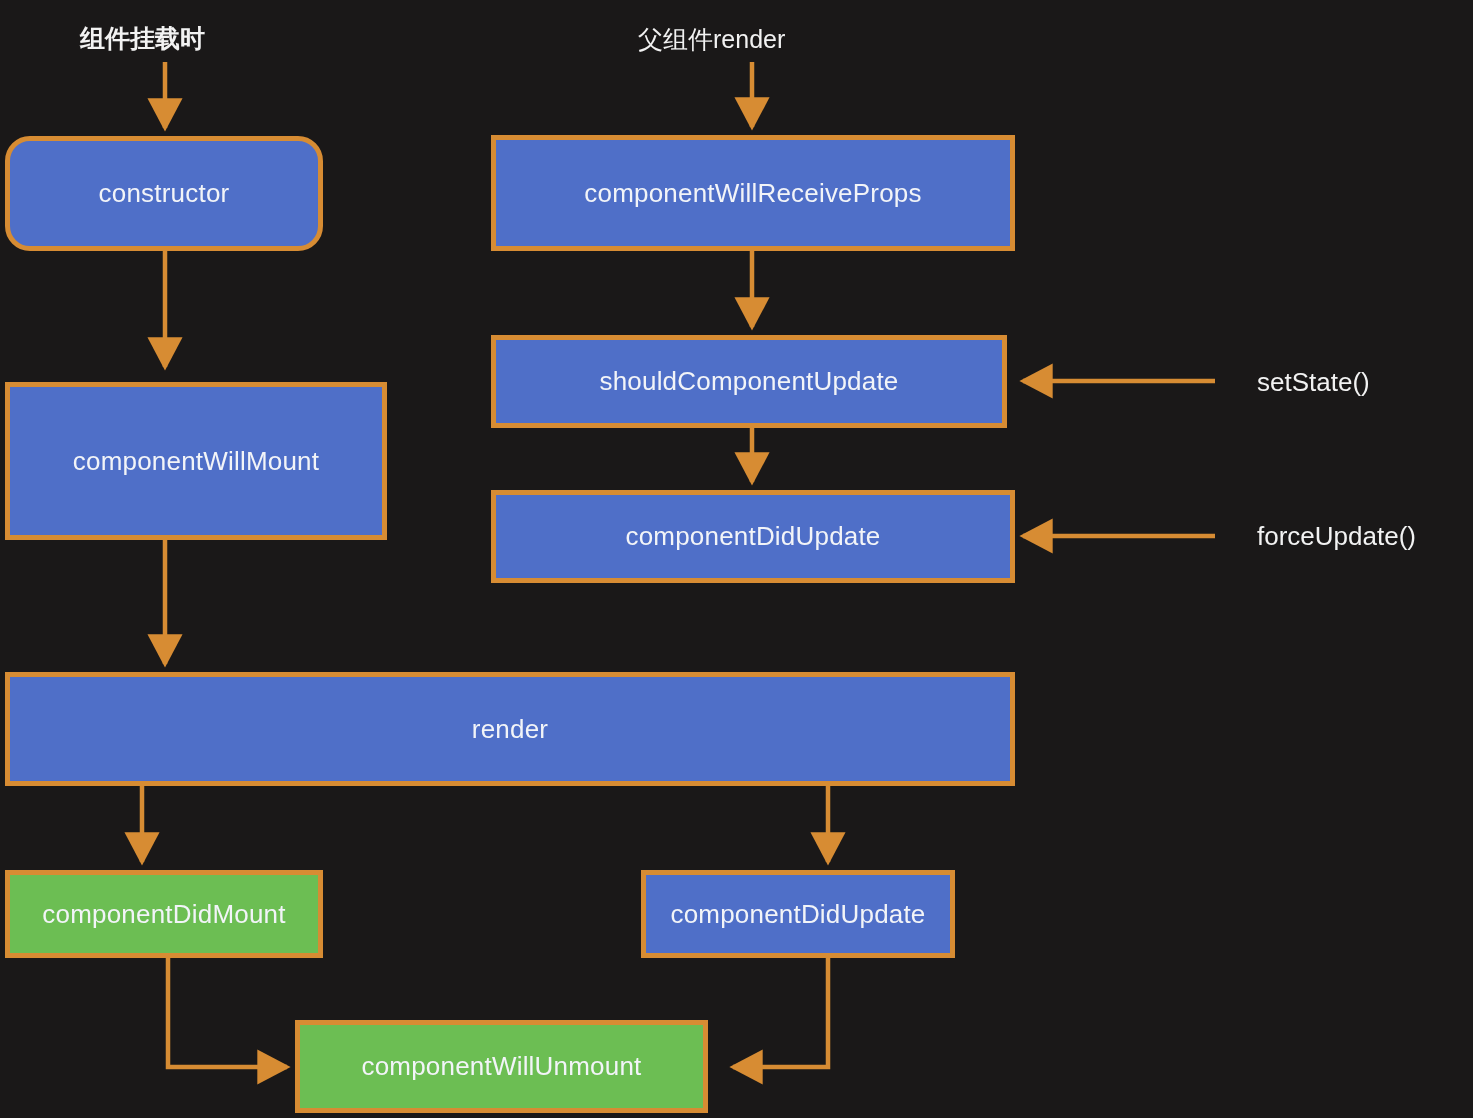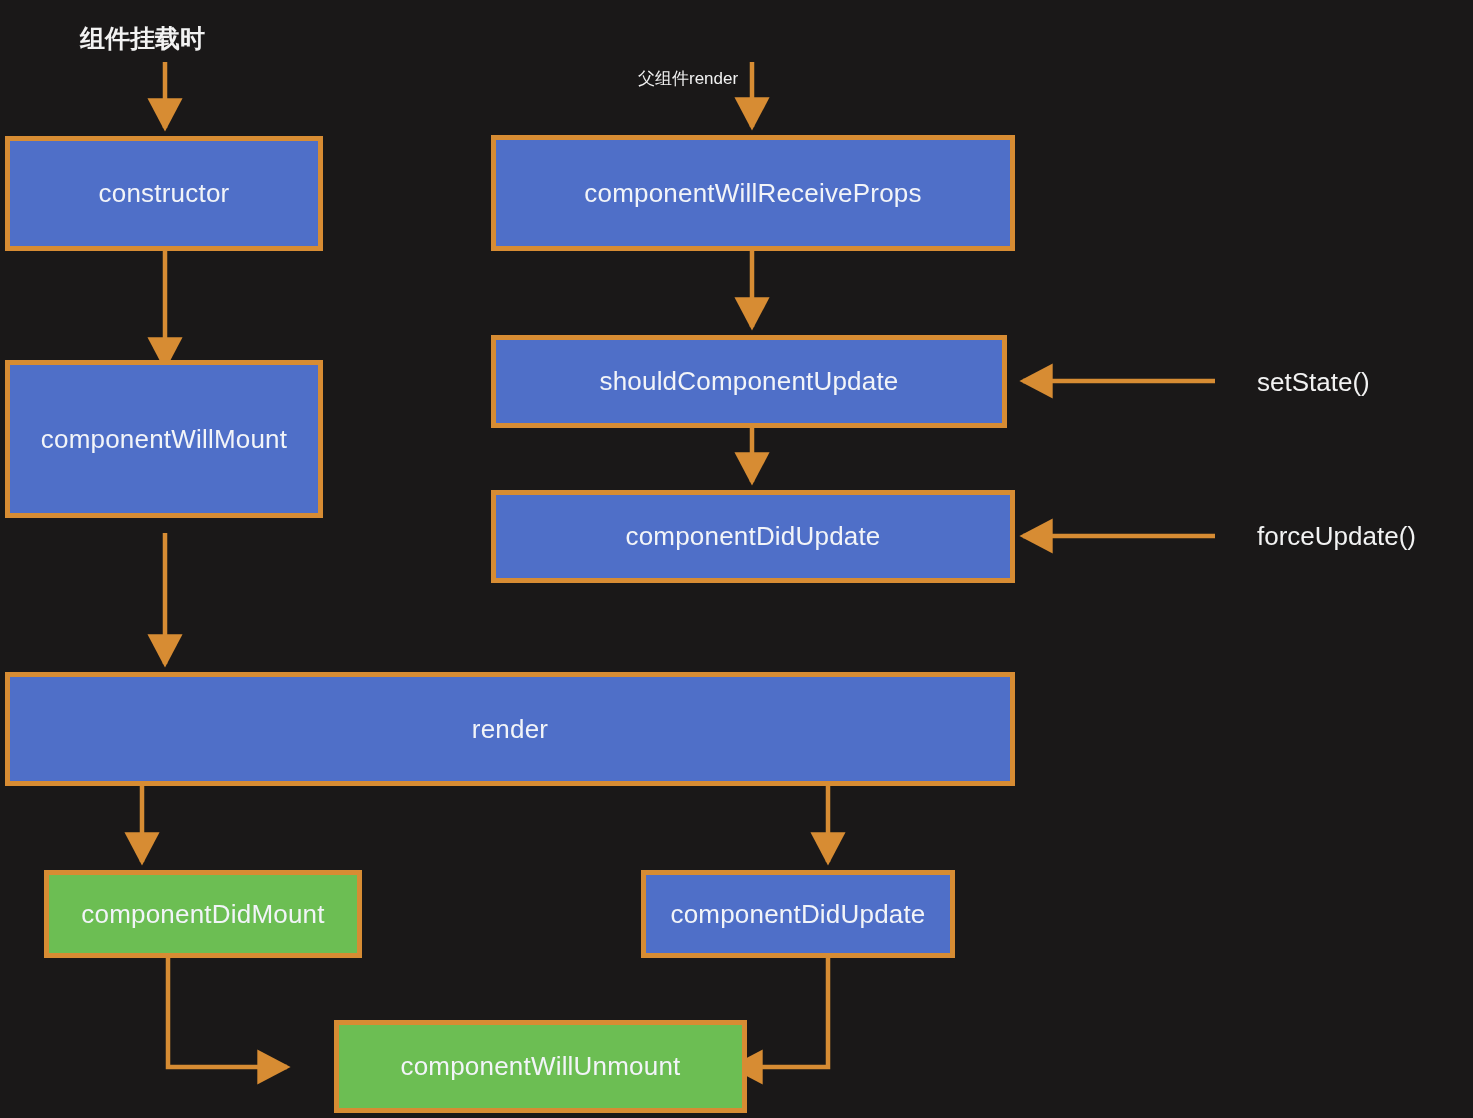--- a/index.html
+++ b/index.html
@@ -27,36 +27,35 @@
     align-items:center;
     justify-content:center;
     color:#f2f4f8;
     font-size:26px;
     font-weight:400;
     letter-spacing:0.2px;
     white-space:nowrap;
     z-index:2;
   }
   .node.blue  { background:#4f6fc8; }
-  .node.green { background:#6cbe53;margin-left:39px; }
+  .node.green { background:#6cbe53; }
 
   .caption {
     position:absolute;
     color:#f2f2f2;
     white-space:nowrap;
     z-index:3;
   }
   .caption.title-bold {
     font-size:25px;
     font-weight:bold;
   }
   .caption.title-plain {
-    font-size:17px;
+    font-size:25px;
     font-weight:400;
-    margin-top:44px;
   }
   .caption.side-label {
     font-size:26px;
     font-weight:400;
     margin-left:28px;
   }
 </style>
 </head>
 <body>
 
@@ -92,33 +91,33 @@
     <path d="M168,958 L168,1067 L287,1067" stroke="#d78c33" stroke-width="4.5" fill="none" marker-end="url(#ah)"></path>
 
     <path d="M828,958 L828,1067 L733,1067" stroke="#d78c33" stroke-width="4.5" fill="none" marker-end="url(#ah)"></path>
   </svg>
 
   <div class="caption title-bold" style="left:80px; top:22px;">组件挂载时</div>
   <div class="caption title-plain" style="left:638px; top:23px;">父组件render</div>
   <div class="caption side-label" style="left:1229px; top:367px;">setState()</div>
   <div class="caption side-label" style="left:1229px; top:521px;">forceUpdate()</div>
 
-  <div class="node blue" style="left:5px; top:136px; width:318px; height:115px;">
+  <div class="node blue" style="left:5px; top:136px; width:318px; height:115px;border-radius:25px;">
     <span>constructor</span>
   </div>
 
   <div class="node blue" style="left:491px; top:135px; width:524px; height:116px;">
     <span>componentWillReceiveProps</span>
   </div>
 
   <div class="node blue" style="left:491px; top:335px; width:516px; height:93px;">
     <span>shouldComponentUpdate</span>
   </div>
 
-  <div class="node blue" style="left:5px; top:360px; width:318px; height:158px;">
+  <div class="node blue" style="left:5px; top:382px; width:382px; height:158px;">
     <span>componentWillMount</span>
   </div>
 
   <div class="node blue" style="left:491px; top:490px; width:524px; height:93px;">
     <span>componentDidUpdate</span>
   </div>
 
   <div class="node blue" style="left:5px; top:672px; width:1010px; height:114px;">
     <span>render</span>
   </div>

